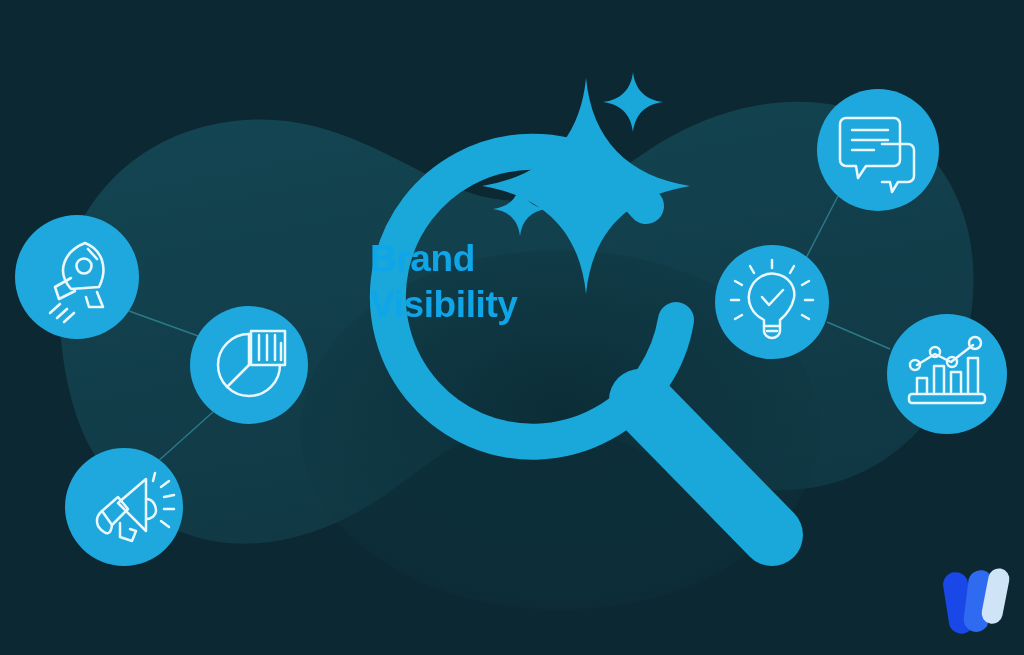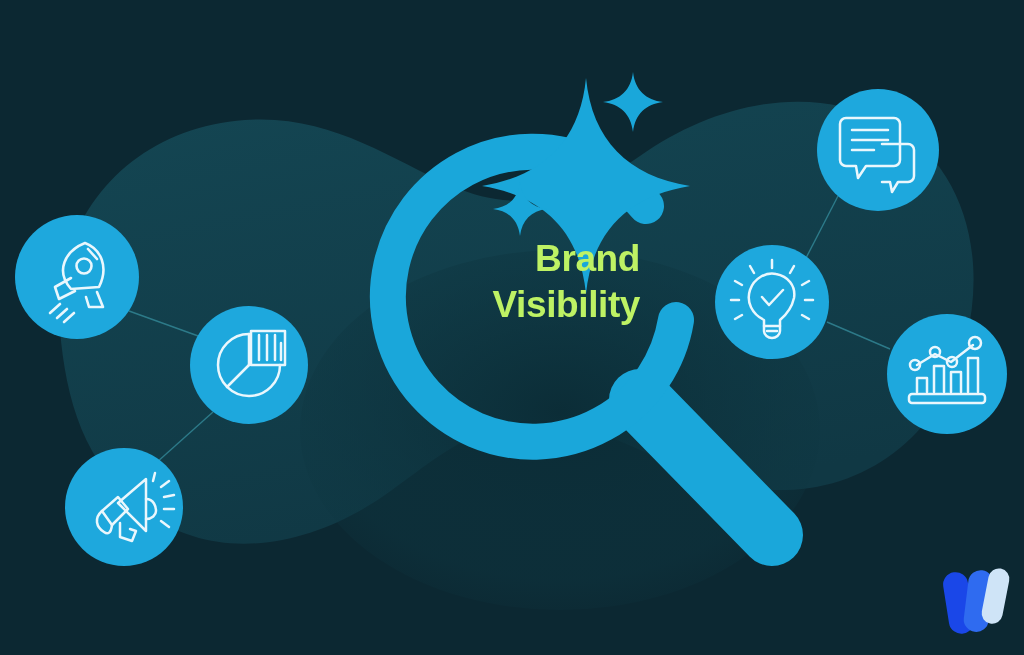--- a/index.html
+++ b/index.html
@@ -24,32 +24,32 @@
     left: 0;
     width: 1024px;
     height: 655px;
     display: block;
   }
   .center-label {
     position: absolute;
     left: 370px;
     top: 236px;
     width: 270px;
-    text-align: right;
-    color: #bef264;
+    text-align: left;
+    color: #0ea5e9;
     font-family: "Liberation Sans", sans-serif;
     font-weight: bold;
     font-size: 37px;
     line-height: 46px;
     letter-spacing: -0.4px;
     z-index: 9;
     pointer-events: none;
   }
   .center-label .l1 { display: block; }
-  .center-label .l2 { display: block; padding-left: 16px; }
+  .center-label .l2 { display: block; }
 </style>
 </head>
 <body>
 
 <div id="stage">
 
   <svg class="layer" viewBox="0 0 1024 655">
     <defs>
       <linearGradient id="blobGrad" x1="0" y1="0" x2="0.4" y2="1">
         <stop offset="0%" stop-color="#144653"></stop>

